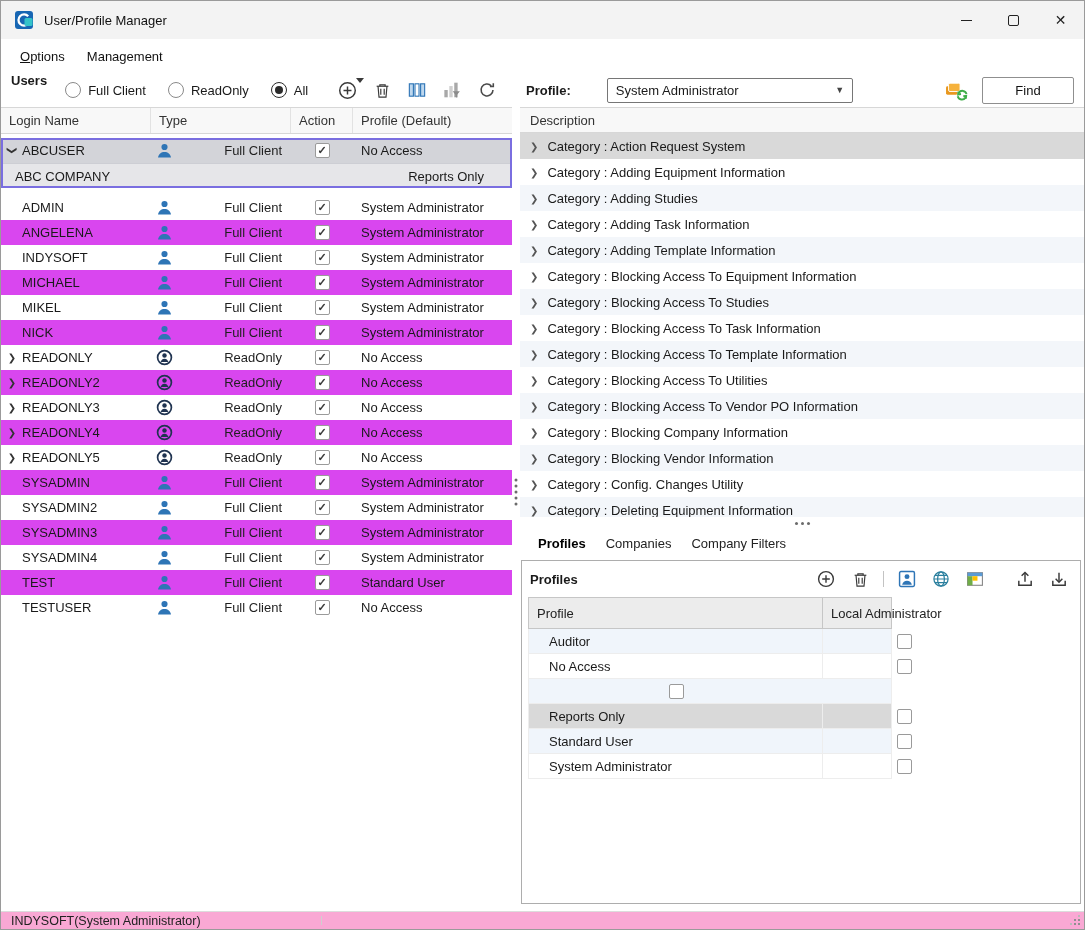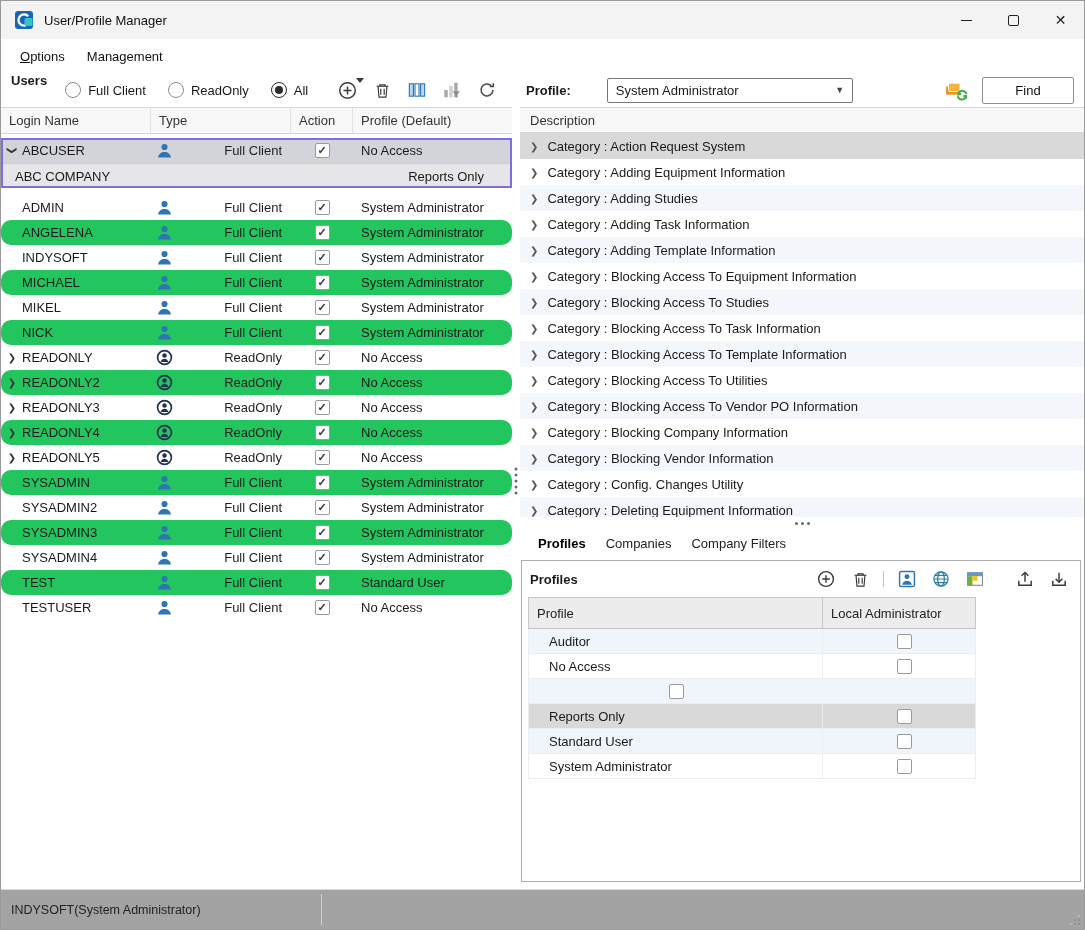--- a/index.html
+++ b/index.html
@@ -35,21 +35,21 @@
   .users-tools { margin-left:auto; display:flex; align-items:center; gap:13px; padding-right:4px; }
   .tool { width:22px; height:22px; display:flex; align-items:center; justify-content:center; position:relative; }
   .add-caret { position:absolute; top:-1px; right:-6px; width:0; height:0; border-left:4px solid transparent; border-right:4px solid transparent; border-top:5px solid #3a3a3a; }
 
   .users-header { display:grid; grid-template-columns:150px 140px 62px 1fr; height:27px; flex:0 0 auto; border-top:1px solid #d7d7d7; border-bottom:1px solid #d7d7d7; background:#f8f8f8; color:#333; }
   .users-header > div { display:flex; align-items:center; padding:0 8px; border-right:1px solid #e2e2e2; }
   .users-header > div:last-child { border-right:none; }
 
   .users-body { flex:1; overflow:hidden; padding-top:4px; background:#fff; }
   .urow { display:grid; grid-template-columns:150px 140px 62px 1fr; height:25px; align-items:center; }
-  .urow.tint { background:#22c55e;border-radius:10px; }
+  .urow.tint { background:#d946ef; }
   .group { outline:2px solid #7a6ee0; outline-offset:-2px; margin-bottom:7px; }
   .group .urow.selrow { background:#d3d4d9; }
   .urow.child { grid-template-columns:1fr auto; background:#e6e6e9; border-top:1px solid #cdced4; }
   .c-login { display:flex; align-items:center; gap:2px; padding-left:3px; overflow:hidden; white-space:nowrap; }
   .chev { width:16px; flex:0 0 auto; text-align:center; font-size:10px; color:#333; }
   .chev.down { transform:rotate(90deg); }
   .c-type { display:flex; align-items:center; justify-content:space-between; padding:0 9px 0 5px; }
   .c-type svg { display:block; }
   .type-text { color:#1f1f1f; }
   .c-active { display:flex; align-items:center; justify-content:center; }
@@ -86,32 +86,32 @@
   .tab { padding:5px 10px; color:#222; }
   .tab.active { font-weight:bold; color:#000; }
 
   .profiles-box { flex:1; margin:3px 3px 7px 1px; border:1px solid #adadad; display:flex; flex-direction:column; min-height:0; background:#fff; }
   .pbox-header { height:36px; flex:0 0 auto; display:flex; align-items:center; padding:0 10px 0 8px; }
   .pbox-title { font-weight:bold; }
   .pbox-tools { margin-left:auto; display:flex; align-items:center; gap:12px; }
   .tool-sep { width:1px; height:16px; background:#c3c3c3; }
   .gap-left { margin-left:16px; }
 
-  .ptable { margin-left:6px; width:448px; }
+  .ptable { margin-left:6px; width:364px; }
   .pt-header { display:grid; grid-template-columns:294px 162px; height:32px; background:#ececec; border:1px solid #c6c6c6; }
   .pt-header > div { display:flex; align-items:center; padding-left:8px; border-right:1px solid #c6c6c6; color:#222; }
   .pt-header > div:last-child { border-right:none; }
   .pt-row { display:grid; grid-template-columns:294px 162px; height:25px; border-bottom:1px solid #ededed; border-left:1px solid #ededed; border-right:1px solid #ededed; }
   .pt-row.tint { background:#f0f5fb; }
   .pt-row.sel { background:#d9d9d9; }
   .pt-name { display:flex; align-items:center; padding-left:20px; border-right:1px solid #ededed; }
   .pt-check { display:flex; align-items:center; justify-content:center; }
 
   
-  .statusbar { height:40px; flex:0 0 auto; background:#a3a3a3; border-top:1px solid #dcdcdc; display:flex; align-items:center; padding-left:10px; font-size:12.5px; color:#222; position:relative; }
+  .statusbar { height:18px; flex:0 0 auto; background:#f9a8d4; border-top:1px solid #dcdcdc; display:flex; align-items:center; padding-left:10px; font-size:12.5px; color:#222; position:relative; }
   .sb-divider { position:absolute; left:320px; top:4px; bottom:4px; width:1px; background:#cfcfcf; }
   .grip { position:absolute; right:3px; bottom:3px; width:12px; height:12px; }
   .grip::after { content:""; position:absolute; right:1px; bottom:1px; width:2px; height:2px; background:#8f8f8f; box-shadow:-4px 0 0 #8f8f8f, 0 -4px 0 #8f8f8f, -8px 0 0 #b9b9b9, 0 -8px 0 #b9b9b9, -4px -4px 0 #8f8f8f; }
 </style>
 </head>
 <body>
 
 <div class="window">
 
   <div class="titlebar">

